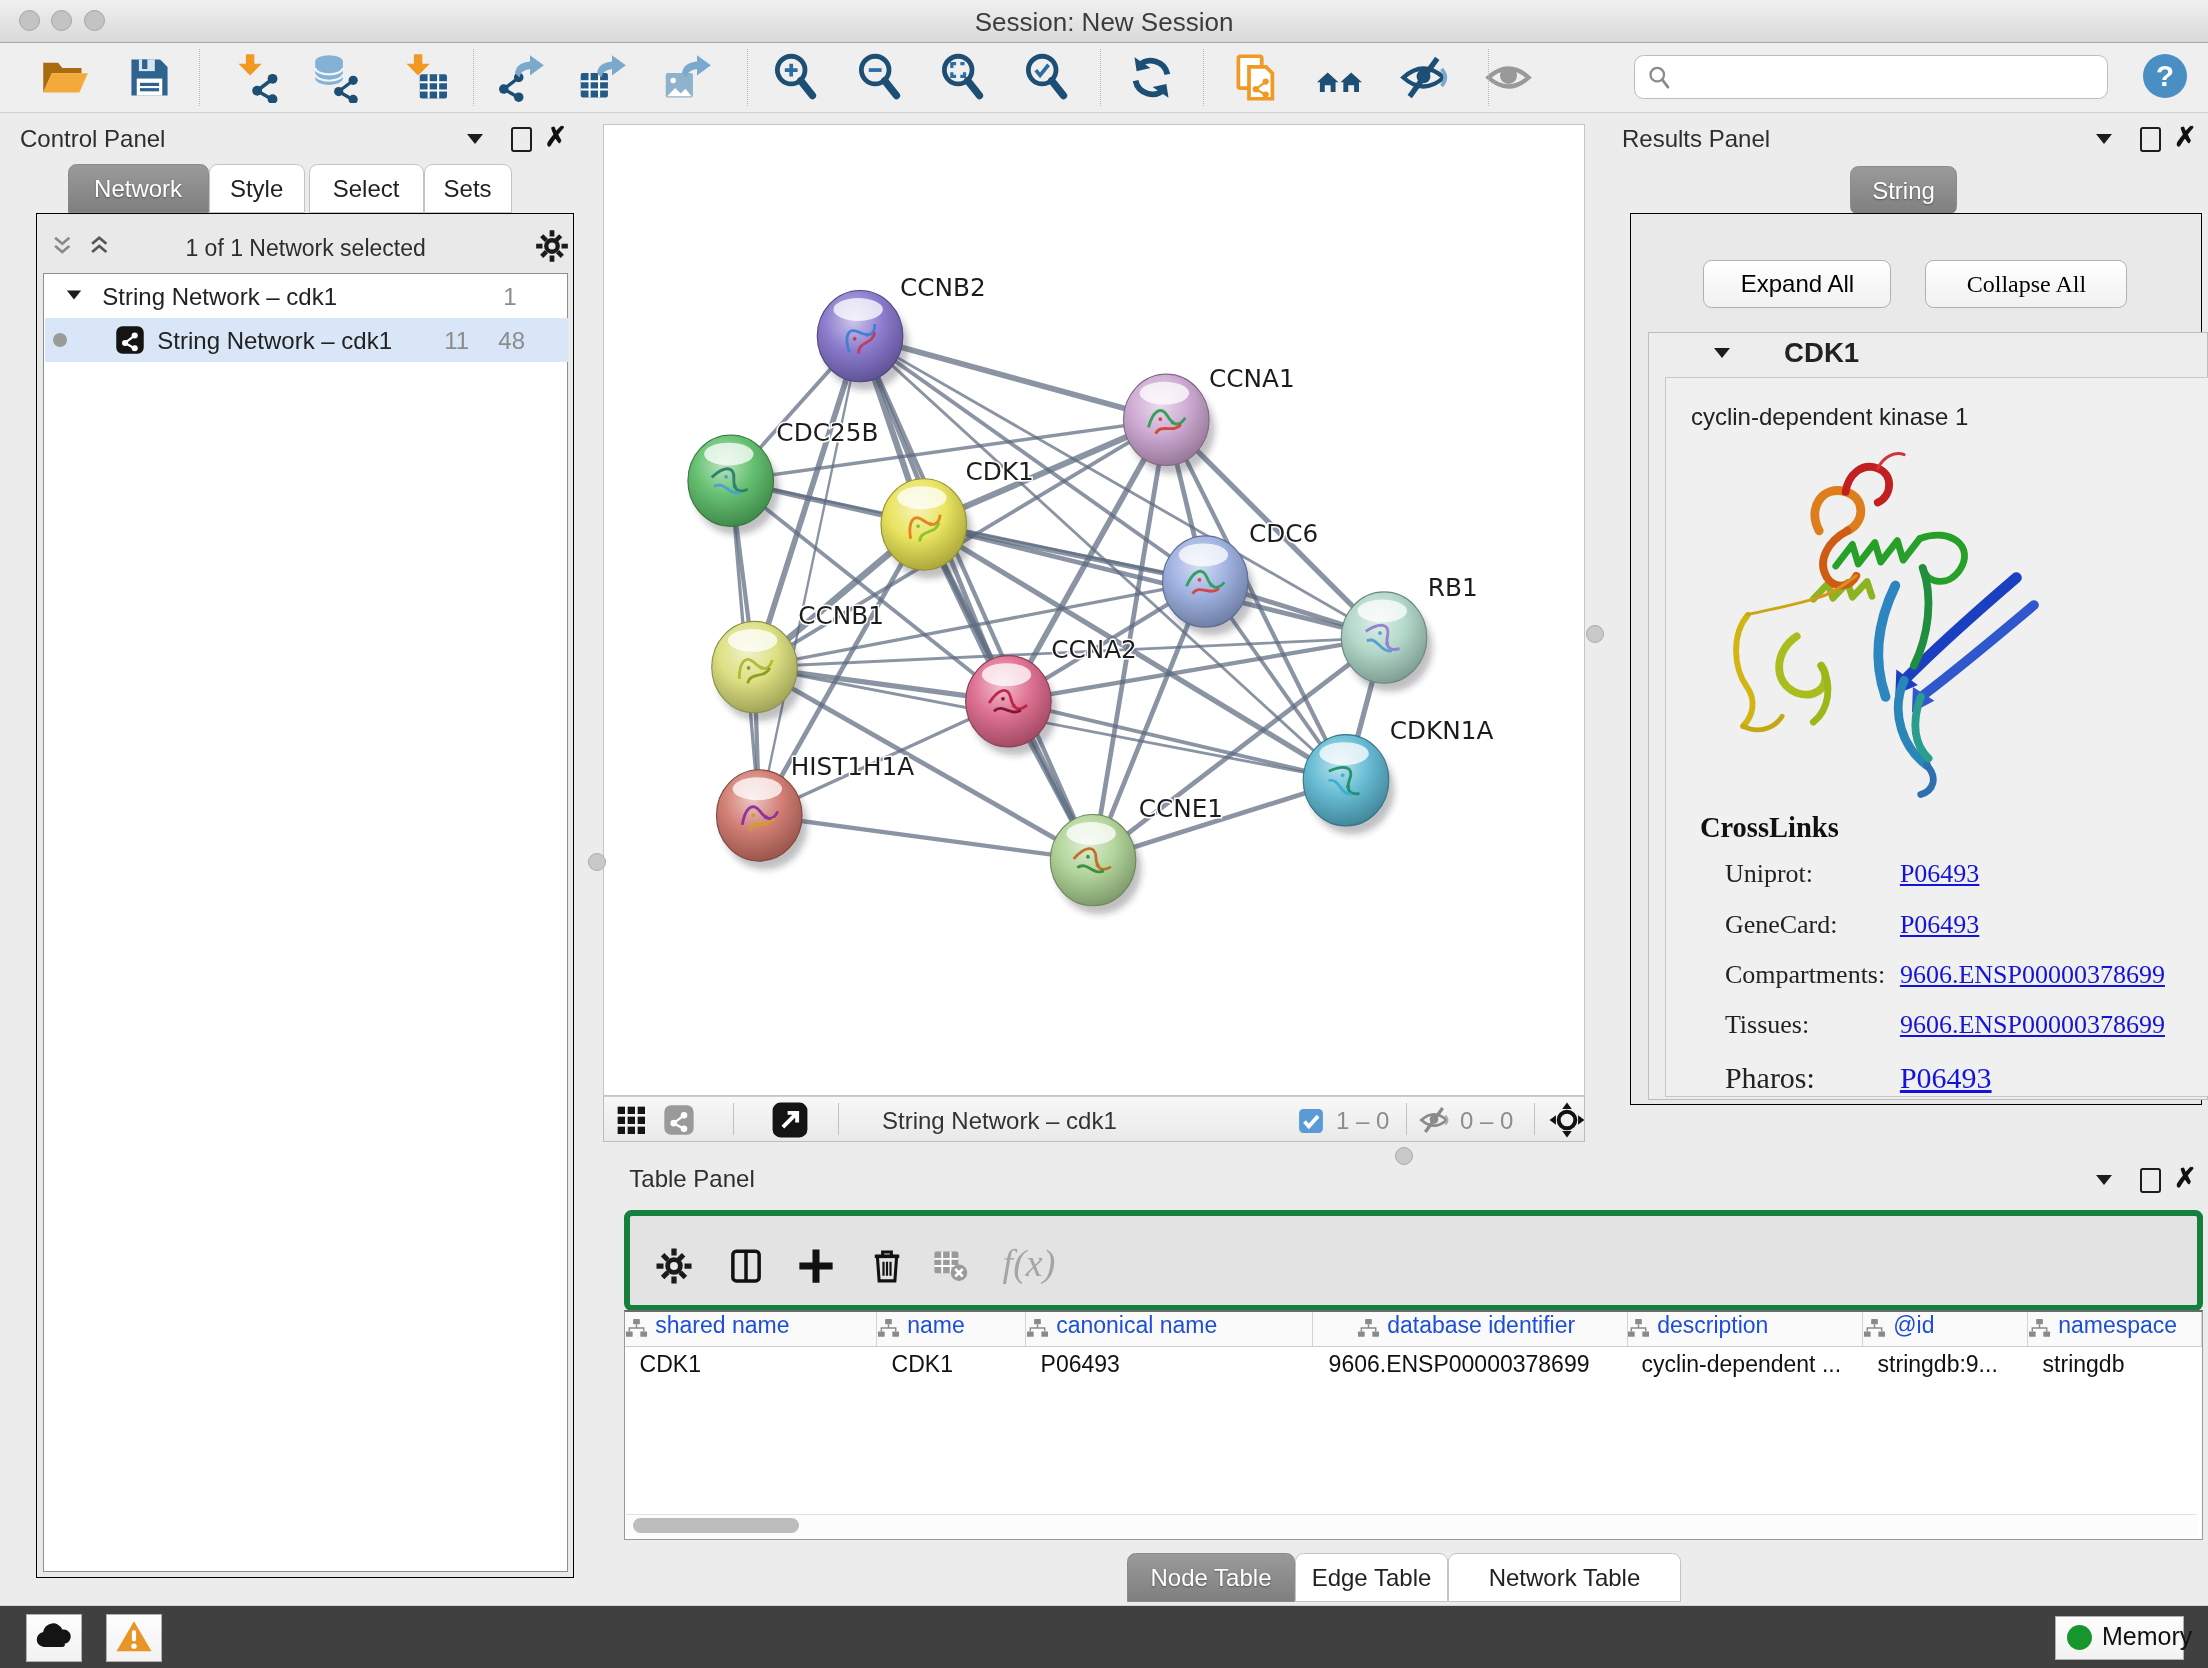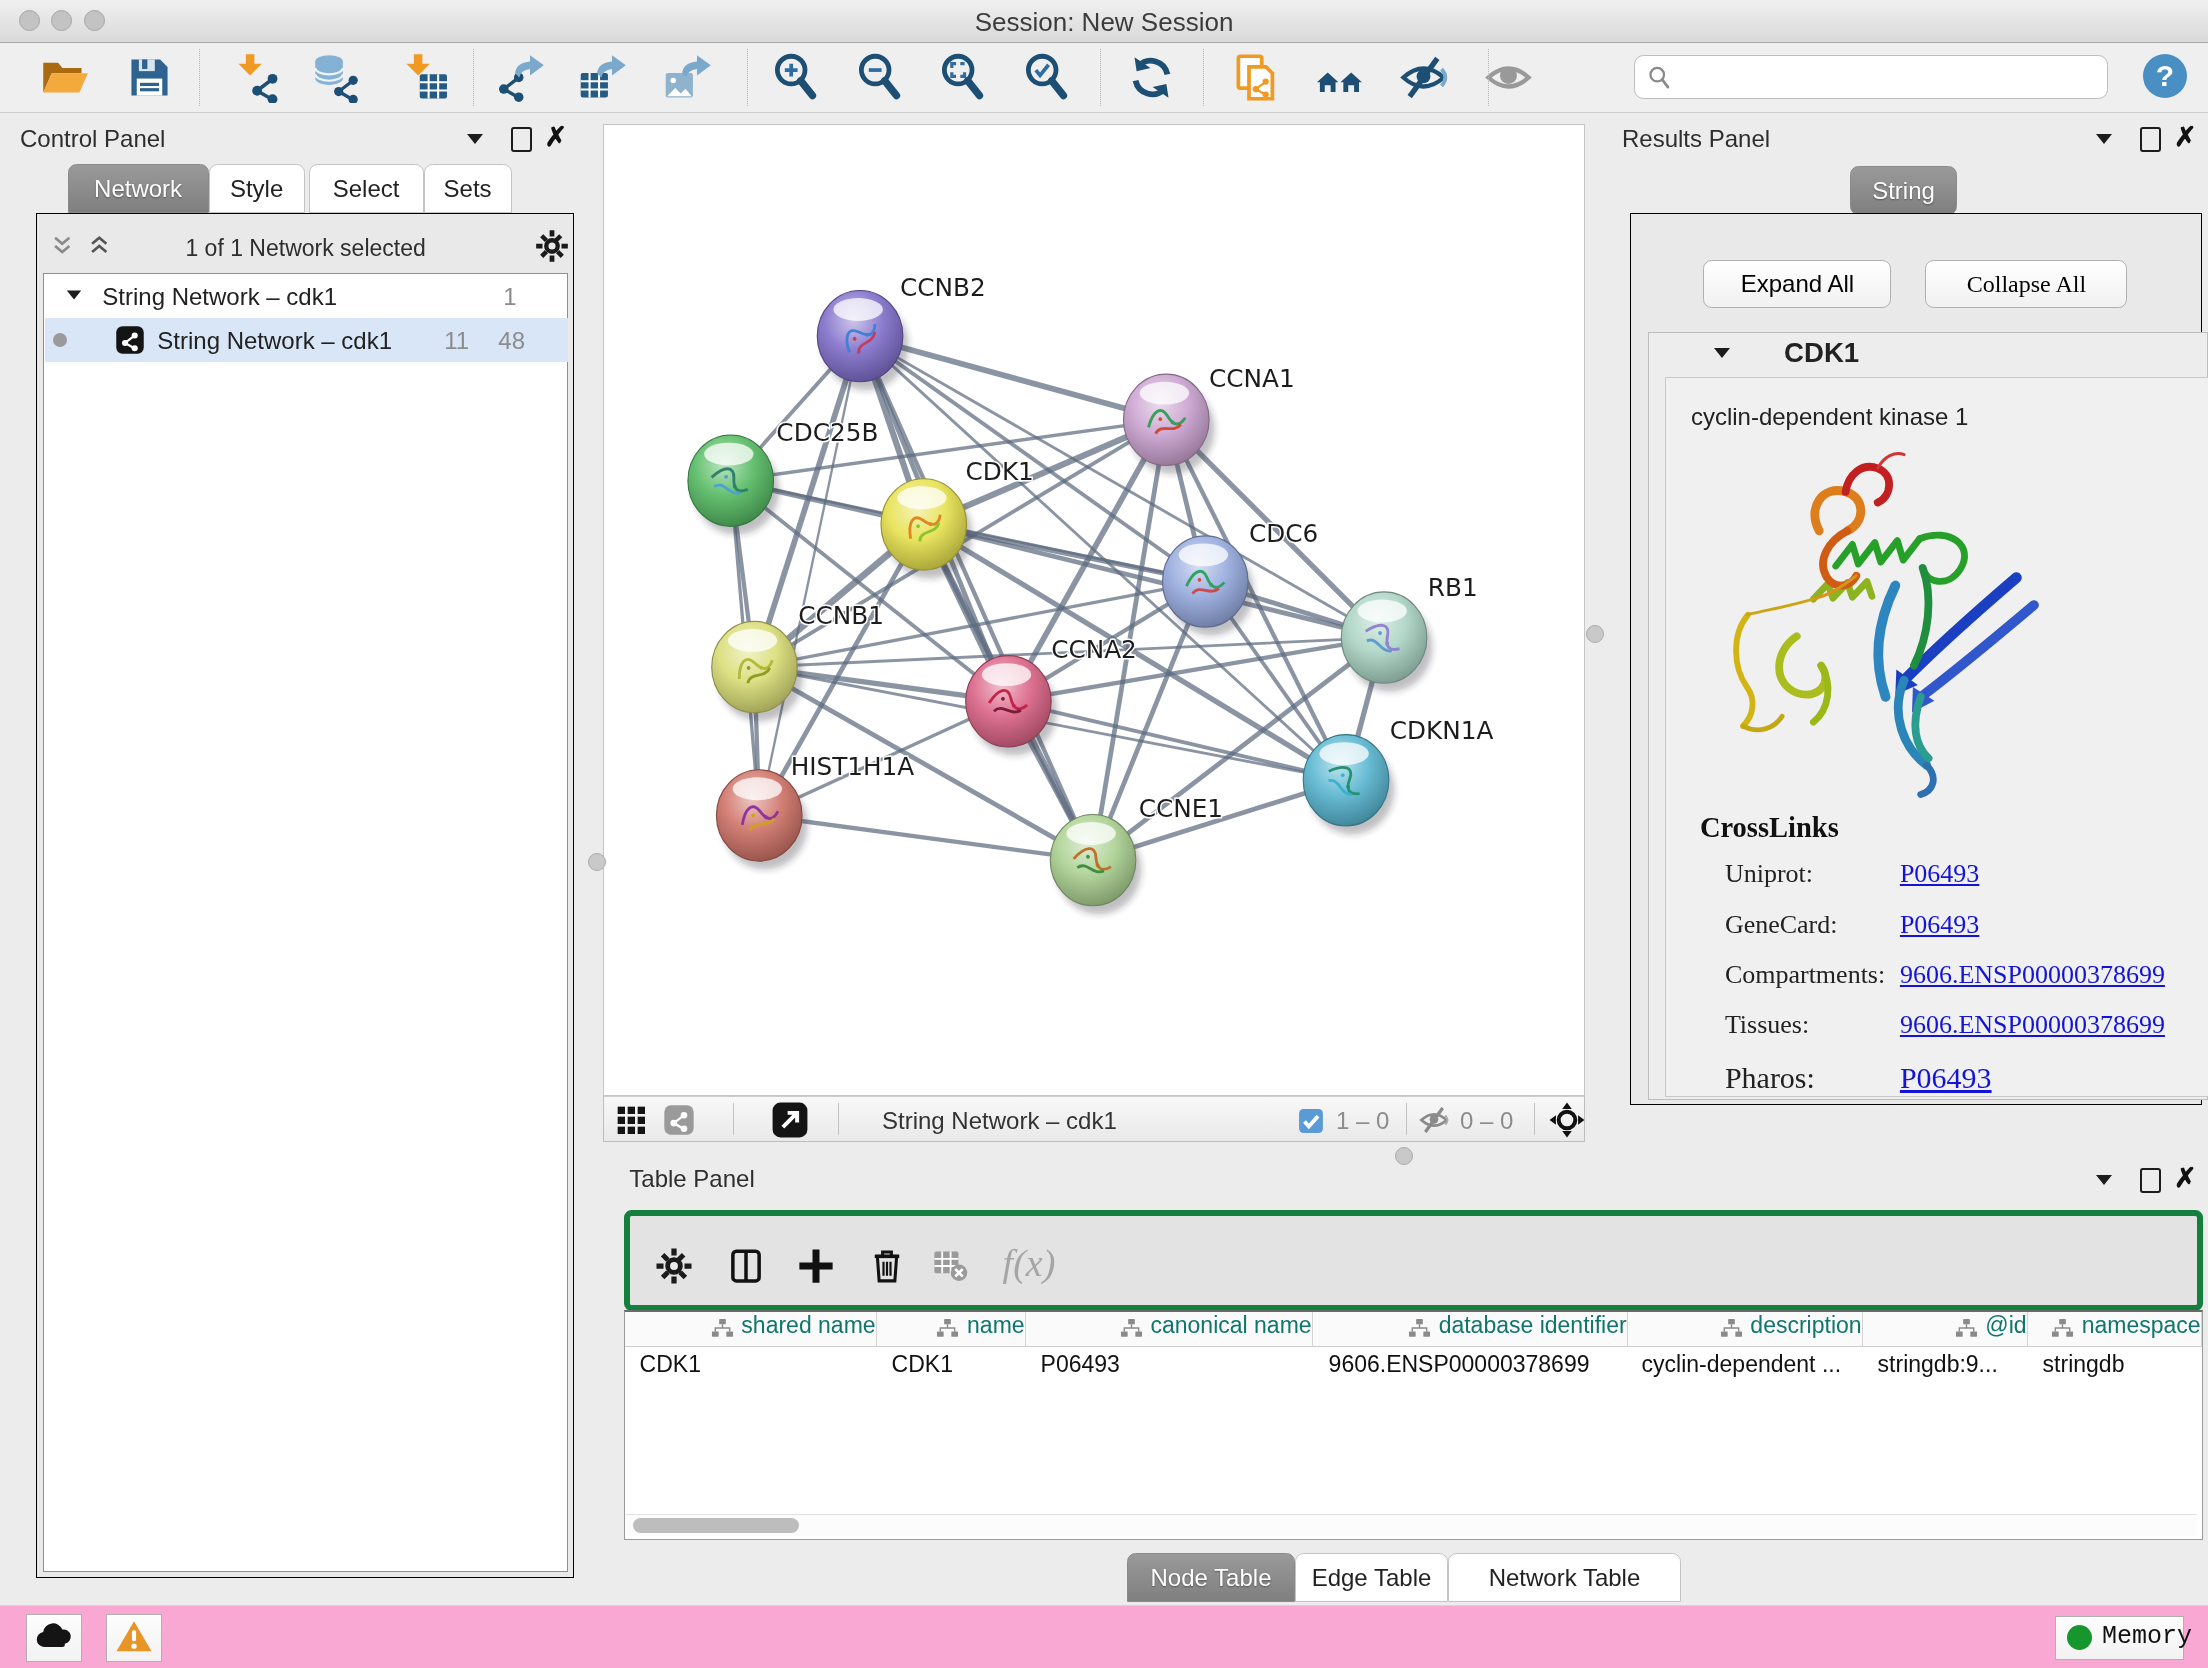--- a/index.html
+++ b/index.html
@@ -50,21 +50,21 @@
   .fsep{position:absolute;top:5.7px;height:32px;border-left:1px solid #c2c2c2;}
   .ficon{position:absolute;width:32px;height:32px;}
   .ficon svg{width:100%;height:100%;}
   #net-canvas{left:603px;top:124px;width:982px;height:972px;background:#fff;
               border:1px solid #c5c5c5;box-sizing:border-box;}
   
   .serif{font-family:"Liberation Serif",serif;}
   .xlink{color:#1414d6;text-decoration:underline;}
   
   .thcell{position:absolute;top:0;height:34px;border-right:1px solid #d4d4d4;box-sizing:border-box;
-          font-size:23px;color:#0f766e;text-align:right;overflow:hidden;white-space:nowrap;}
+          font-size:23px;color:#1d4ed8;text-align:left;overflow:hidden;white-space:nowrap;}
   .thcell svg{width:23px;height:23px;vertical-align:-3.8px;margin-right:7.6px;}
   .tdcell{position:absolute;top:0;height:36px;box-sizing:border-box;font-size:23px;color:#111;
           padding:3.8px 0 0 15px;overflow:hidden;white-space:nowrap;}
   .tpicon{position:absolute;width:42px;height:42px;}
   .tpicon svg{width:100%;height:100%;}
   
   .sbtn{position:absolute;background:linear-gradient(#fdfdfd,#f2f2f2);border:1.9px solid #b0b0b0;}
 </style>
 </head>
 <body>
@@ -725,21 +725,21 @@
         <div class="abs" style="left:6.7px;top:2.9px;width:166px;height:15px;border-radius:7.6px;background:#bdbdbd;"></div>
       </div>
     </div>
     <div id="tbl-tabs">
         <div class="tab sel" style="left: 511px; top: 391px; width: 168px;"><span>Node Table</span></div>
         <div class="tab" style="left: 679px; top: 391px; width: 153px;"><span>Edge Table</span></div>
         <div class="tab" style="left: 832px; top: 391px; width: 233px;"><span>Network Table</span></div>
       </div>
   </div>
 
-  <div class="abs" style="left:0;top:1605px;width:2208px;height:63px;background:#f9a8d4;border-top:1px solid #d5d5d5;font-family:Liberation Mono, monospace;">
+  <div class="abs" style="left:0;top:1605px;width:2208px;height:63px;background:#404040;border-top:1px solid #d5d5d5;">
     <div class="sbtn" style="left:26px;top:7.6px;width:54px;height:46px;">
       <div class="abs" style="left:6.7px;top:2.9px;width:40px;height:40px;"><svg viewBox="0 0 48 48" style="width:100%;height:100%;">
             <path d="M12 36a9 9 0 0 1-1-17.9A12 12 0 0 1 34 15a8.5 8.5 0 0 1 3 17z" fill="#141414"></path>
             <rect x="11" y="30" width="26" height="6" rx="3" fill="#141414"></rect>
           </svg></div>
     </div>
     <div class="sbtn" style="left:106px;top:7.6px;width:54px;height:46px;">
       <div class="abs" style="left:6.7px;top:2.9px;width:40px;height:40px;"><svg viewBox="0 0 48 48" style="width:100%;height:100%;">
             <path d="M24 5 45 41H3z" fill="#e89526"></path>
             <rect x="21.5" y="16" width="5" height="13" rx="2" fill="#fff"></rect>

